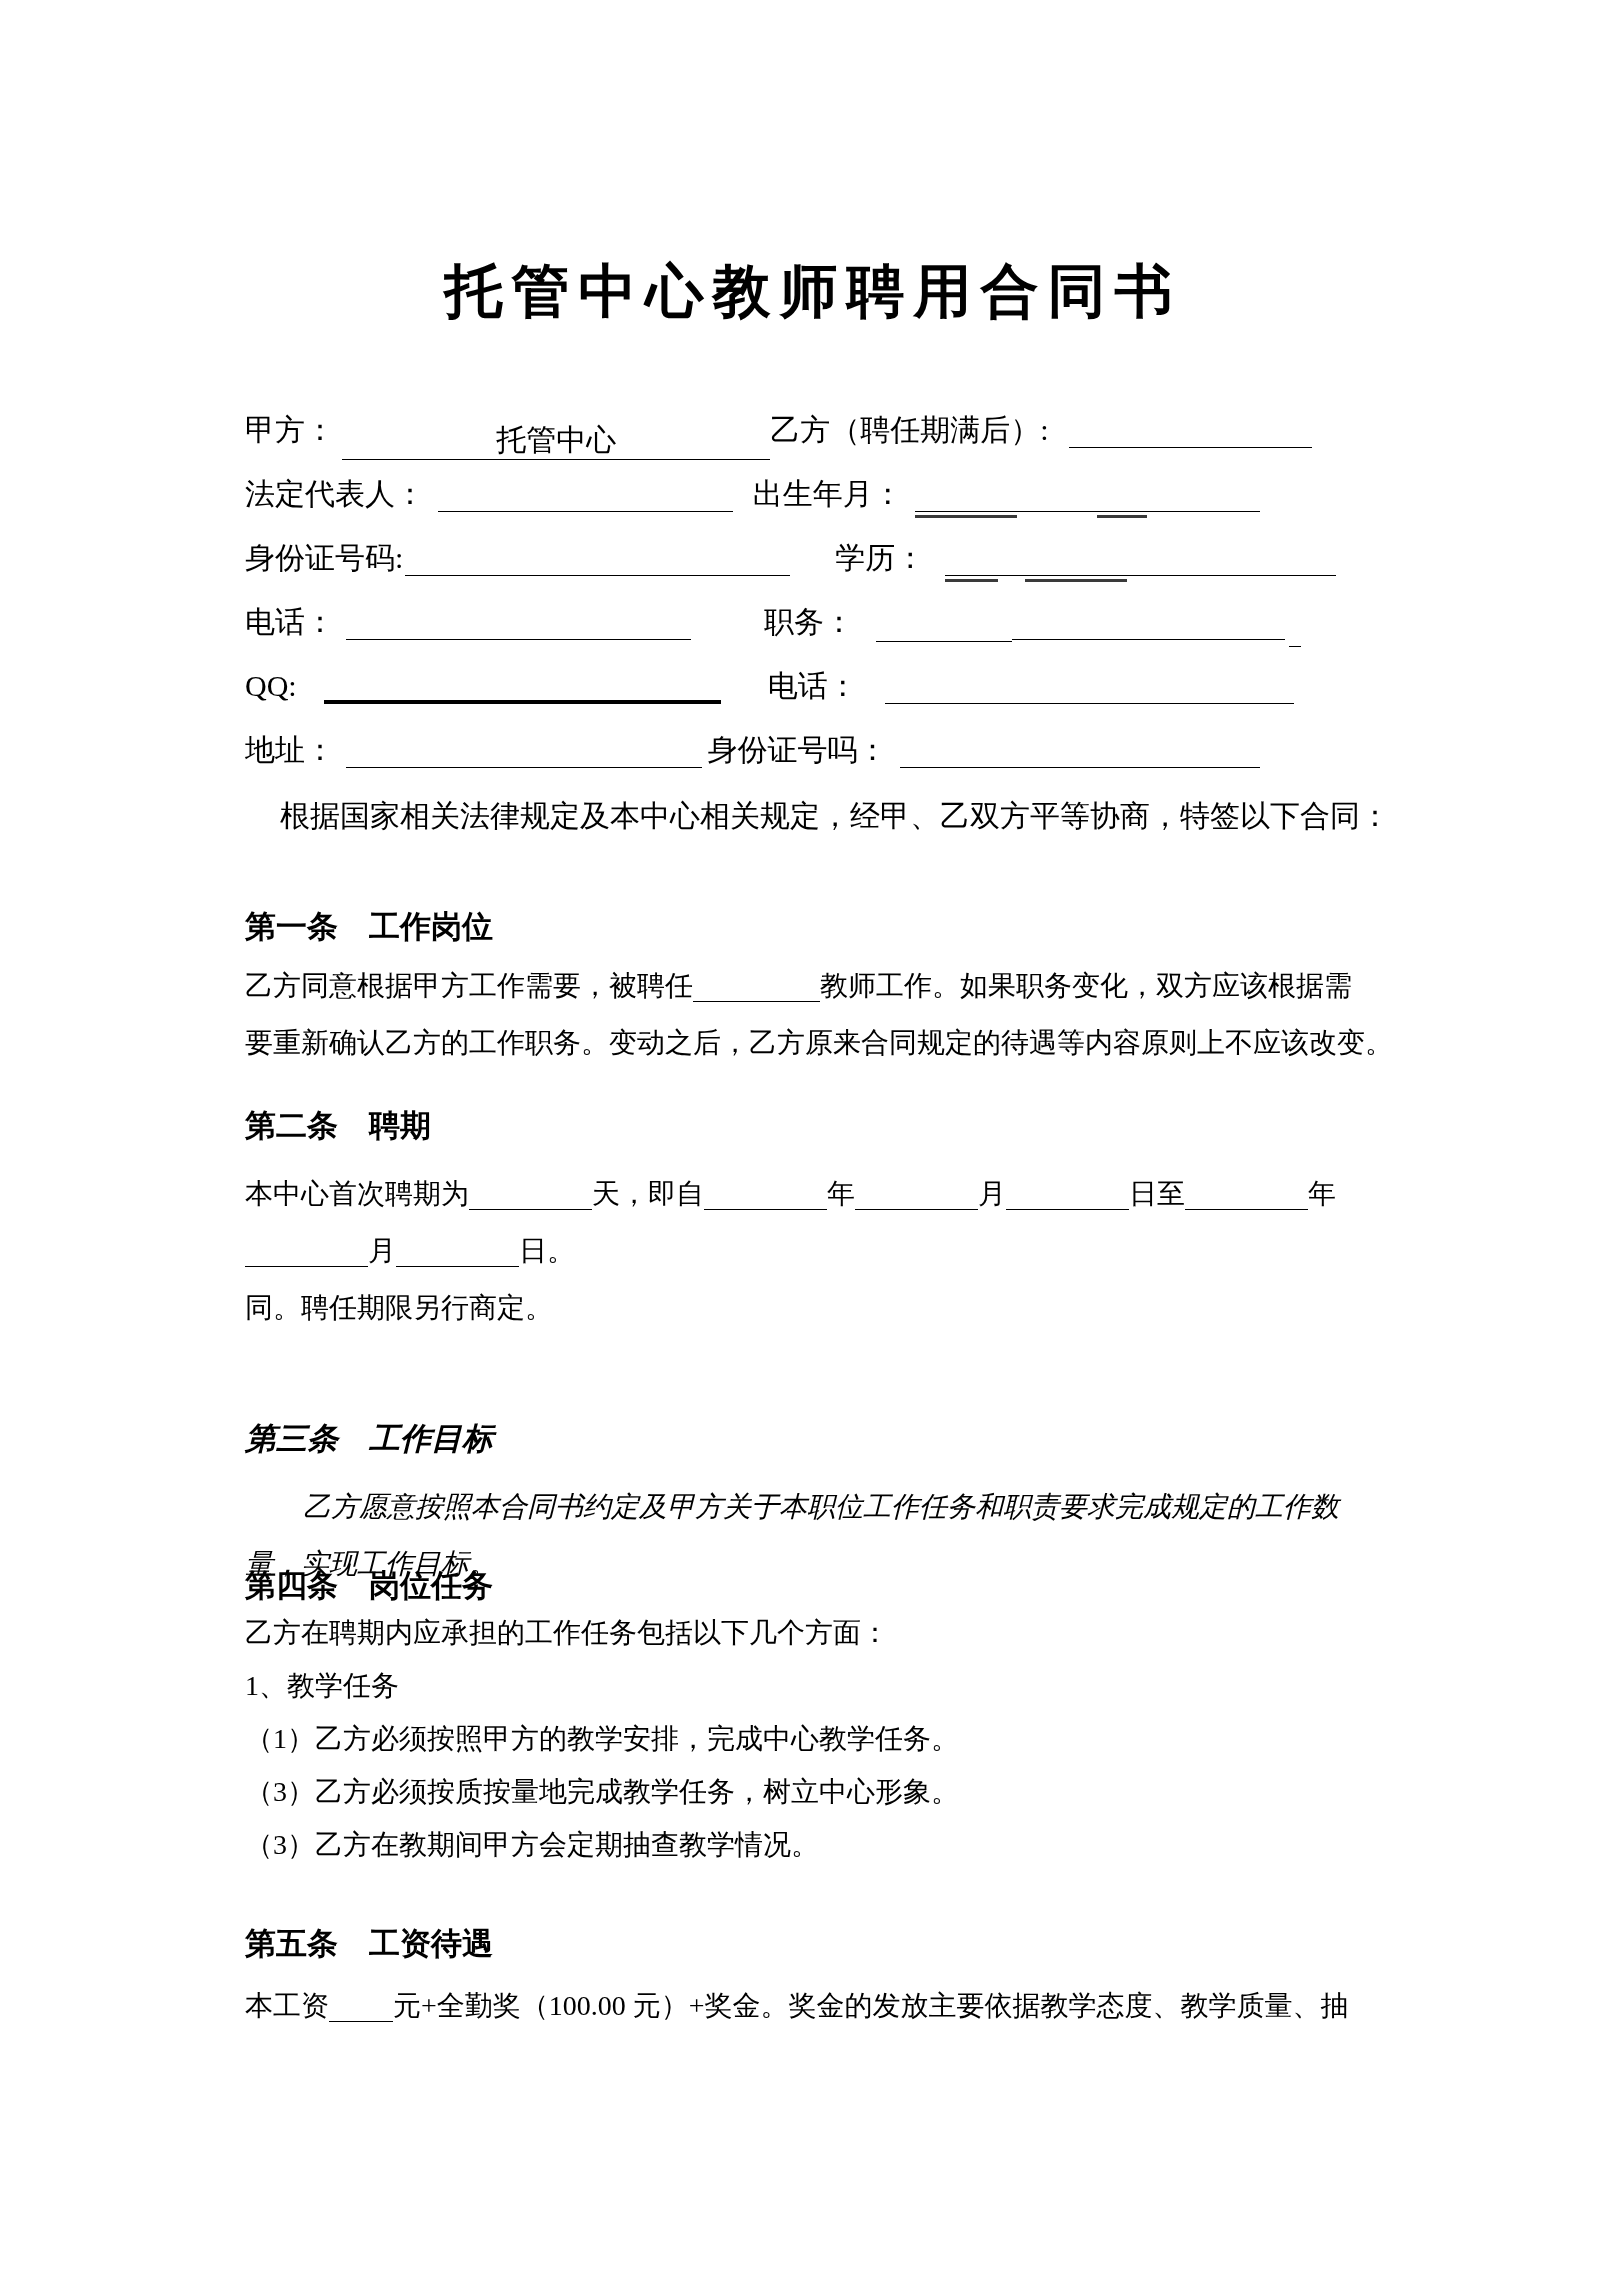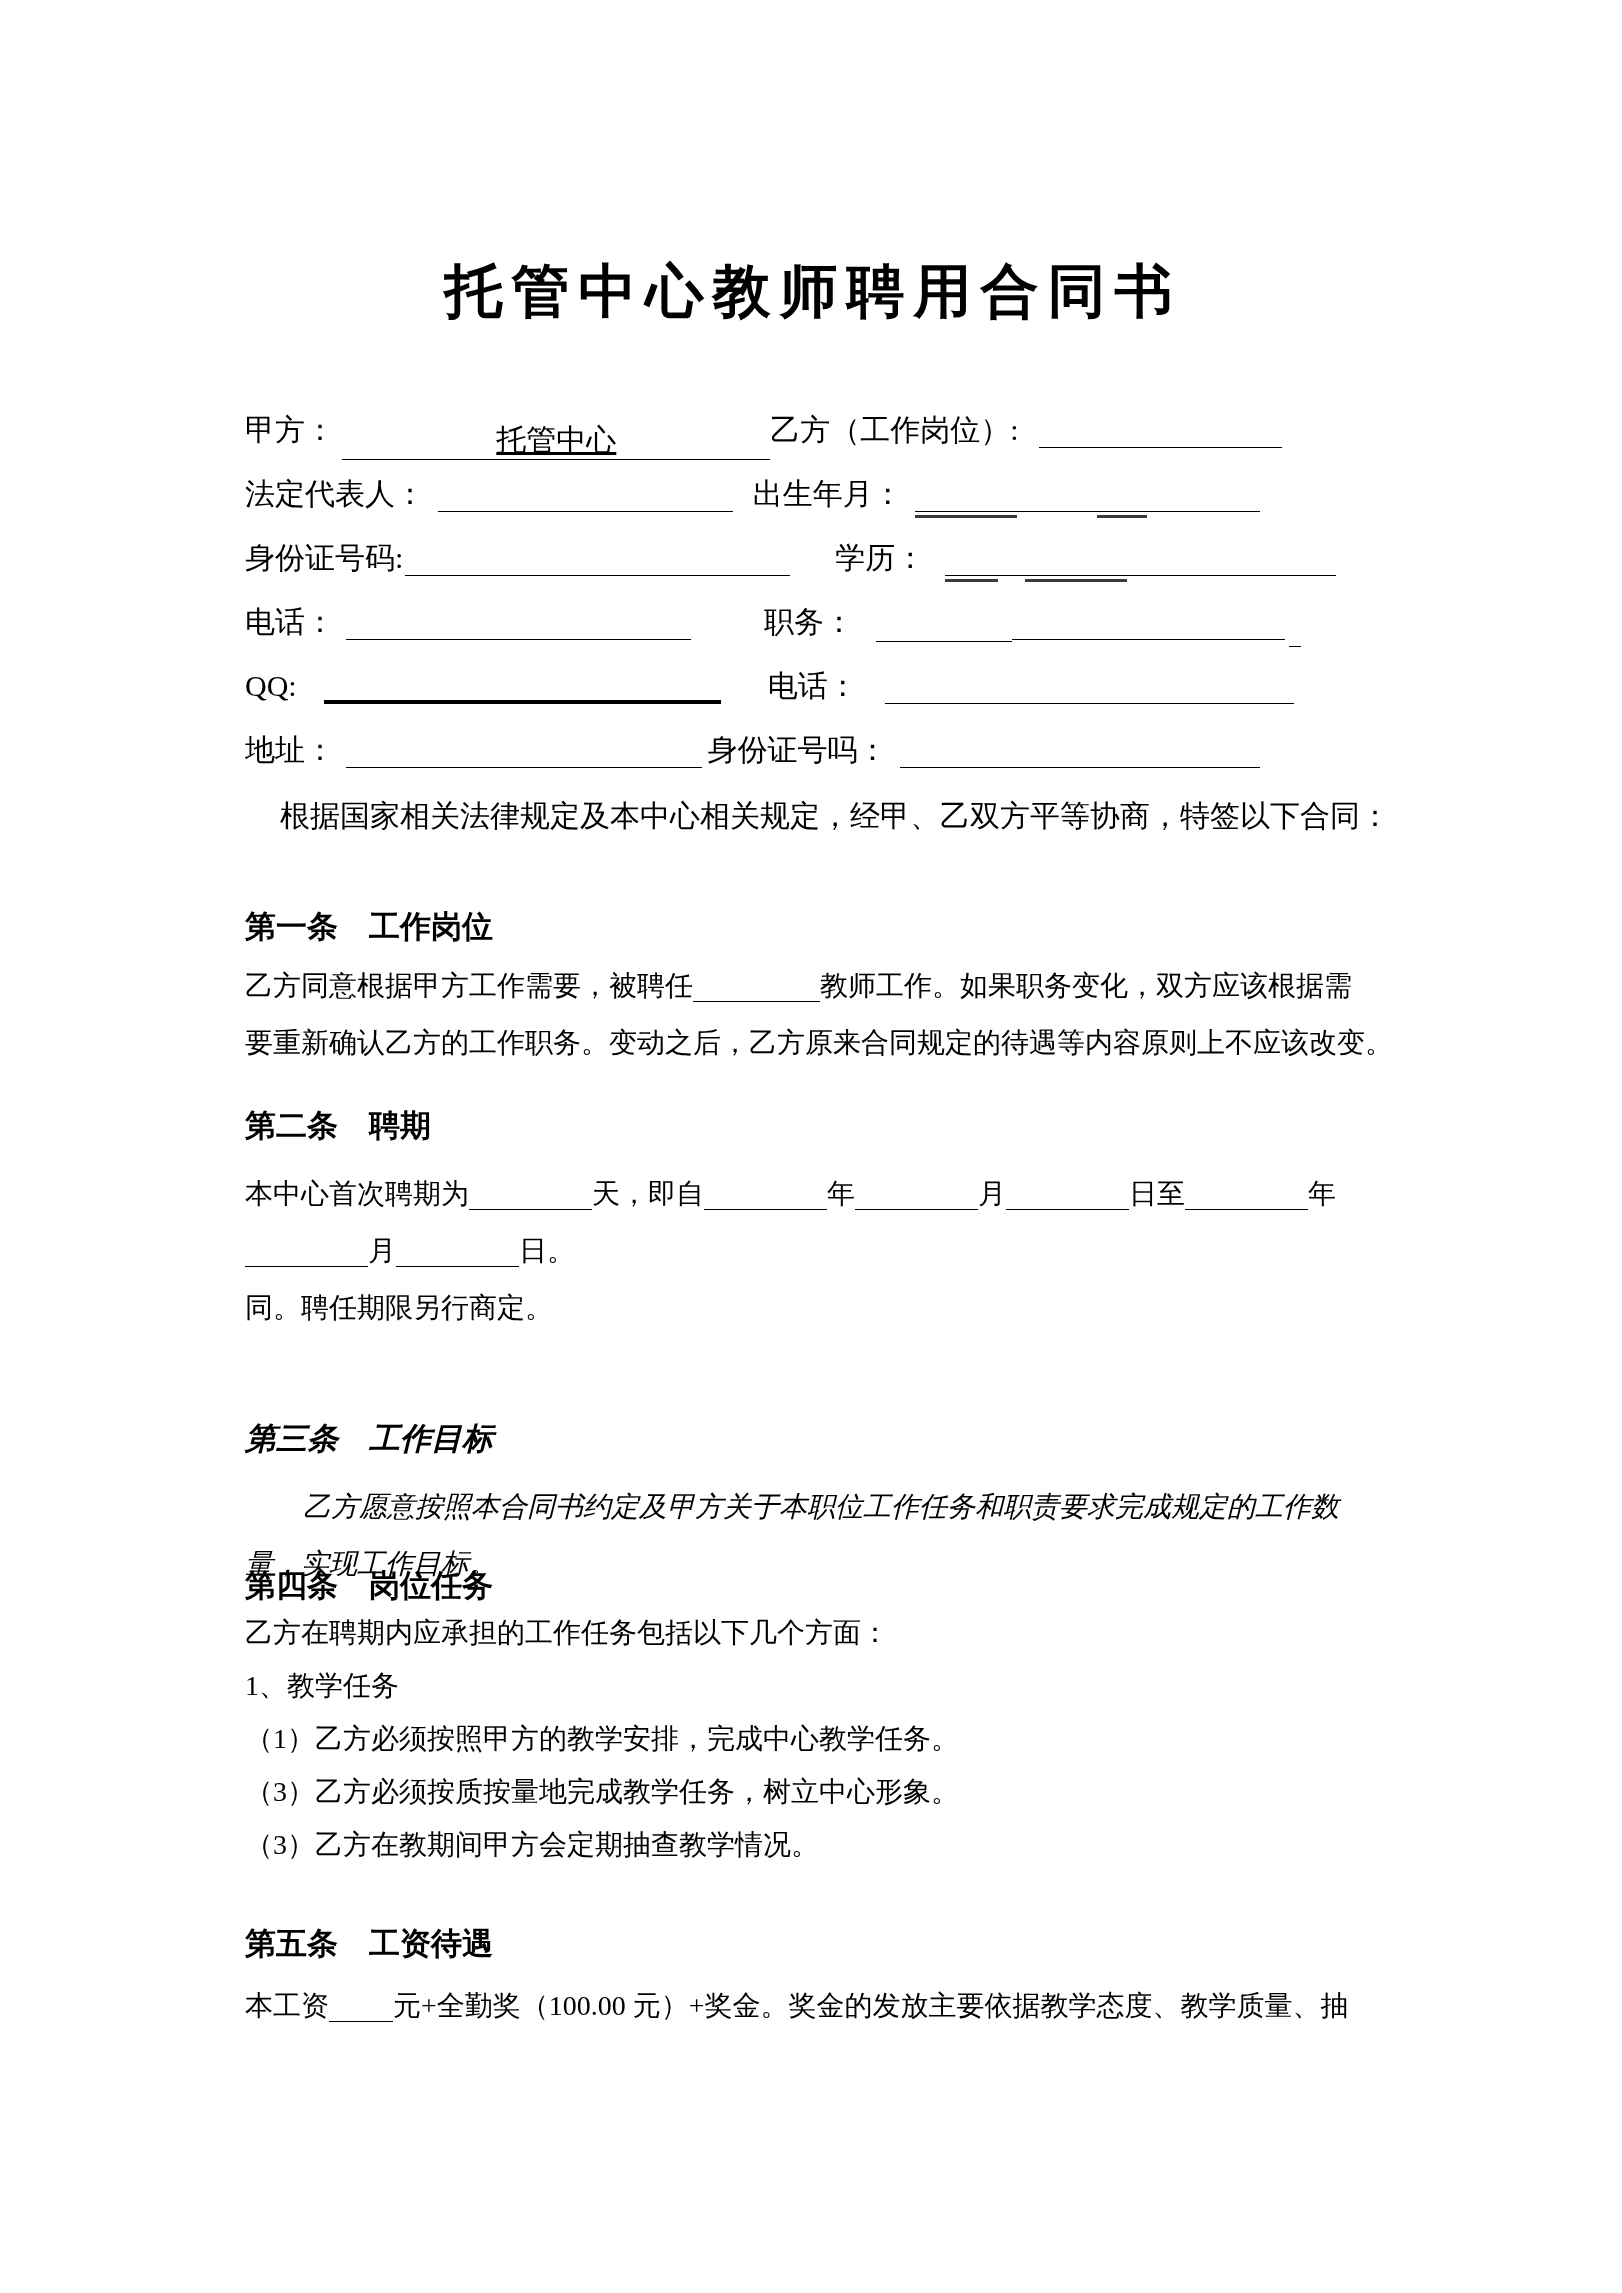--- a/index.html
+++ b/index.html
@@ -16,21 +16,21 @@
     font-family:"Liberation Sans","DejaVu Sans",sans-serif;
     white-space:nowrap;
   }
   
   .form-block{position:absolute;top:409px;left:0;width:100%;}
   .form-row{height:42px;line-height:42px;margin-bottom:22px;white-space:nowrap;font-size:30px;}
   .run{display:inline;margin-top:34px;}
   .gap{display:inline-block;height:1.8px;}
   .blank{
     display:inline-block;height:12.7px;position:relative;
-    border-bottom:1.8px solid #000;vertical-align:-8.2px;text-decoration:underline;
+    border-bottom:1.8px solid #000;vertical-align:-8.2px;
   }
   .blank.thick{border-bottom-width:4.5px;}
   .blank.has-fill{height:auto;line-height:38px;vertical-align:-10px;text-align:center;}
   .fill-text{font-size:30px;}
   .mark{position:absolute;height:2.7px;background:#3a3a3a;bottom:-6.4px;}
   
   .intro{position:absolute;top:795px;left:0;width:100%;font-size:30px;line-height:42px;white-space:nowrap;}
   
   .section{position:absolute;left:0;width:100%;}
   .sec-heading{
@@ -43,21 +43,21 @@
   .section-4 .sec-line{height:53px;line-height:53px;}
 </style>
 </head>
 <body>
 
 <div class="content">
 
   <div class="doc-title">托管中心教师聘用合同书</div>
 
   <div class="form-block">
-      <div class="form-row"><span class="run">甲方：</span><span class="gap" style="width: 7.3px;"></span><span class="blank has-fill" style="width: 428px;"><span class="fill-text">托管中心</span></span><span class="run">乙方（工作岗位）:</span><span class="gap" style="width: 20px;"></span><span class="blank" style="width: 243px;"></span></div>
+      <div class="form-row"><span class="run">甲方：</span><span class="gap" style="width: 7.3px;"></span><span class="blank has-fill" style="width: 428px;"><span class="fill-text">托管中心</span></span><span class="run">乙方（聘任期满后）:</span><span class="gap" style="width: 20px;"></span><span class="blank" style="width: 243px;"></span></div>
       <div class="form-row"><span class="run">法定代表人：</span><span class="gap" style="width: 12.7px;"></span><span class="blank" style="width: 295px;"></span><span class="gap" style="width: 20px;"></span><span class="run">出生年月：</span><span class="gap" style="width: 12.7px;"></span><span class="blank" style="width: 345px;"><span class="mark" style="left: 0px; width: 102px;"></span><span class="mark" style="left: 182px; width: 50px;"></span></span></div>
       <div class="form-row"><span class="run">身份证号码:</span><span class="gap" style="width: 1.8px;"></span><span class="blank" style="width: 385px;"></span><span class="gap" style="width: 45px;"></span><span class="run">学历：</span><span class="gap" style="width: 20px;"></span><span class="blank" style="width: 391px;"><span class="mark" style="left: 0px; width: 53px;"></span><span class="mark" style="left: 80px; width: 102px;"></span></span></div>
       <div class="form-row"><span class="run">电话：</span><span class="gap" style="width: 11px;"></span><span class="blank" style="width: 345px;"></span><span class="gap" style="width: 73px;"></span><span class="run">职务：</span><span class="gap" style="width: 22px;"></span><span class="blank" style="width: 136px; vertical-align: -10px;"></span><span class="blank" style="width: 273px;"></span><span class="gap" style="width: 3.6px;"></span><span class="blank" style="width: 12.7px; vertical-align: -14.5px;"></span></div>
       <div class="form-row"><span class="run">QQ:</span><span class="gap" style="width: 27px;"></span><span class="blank thick" style="width: 397px;"></span><span class="gap" style="width: 47px;"></span><span class="run">电话：</span><span class="gap" style="width: 27px;"></span><span class="blank" style="width: 409px;"></span></div>
       <div class="form-row"><span class="run">地址：</span><span class="gap" style="width: 11px;"></span><span class="blank" style="width: 356px;"></span><span class="gap" style="width: 5.5px;"></span><span class="run">身份证号吗：</span><span class="gap" style="width: 12.7px;"></span><span class="blank" style="width: 360px;"></span></div>
     </div>
 
   <div class="intro">
       <div class="intro-line"><span class="gap" style="width: 35px;"></span><span class="run">根据国家相关法律规定及本中心相关规定，经甲、乙双方平等协商，特签以下合同：</span></div>
     </div>

